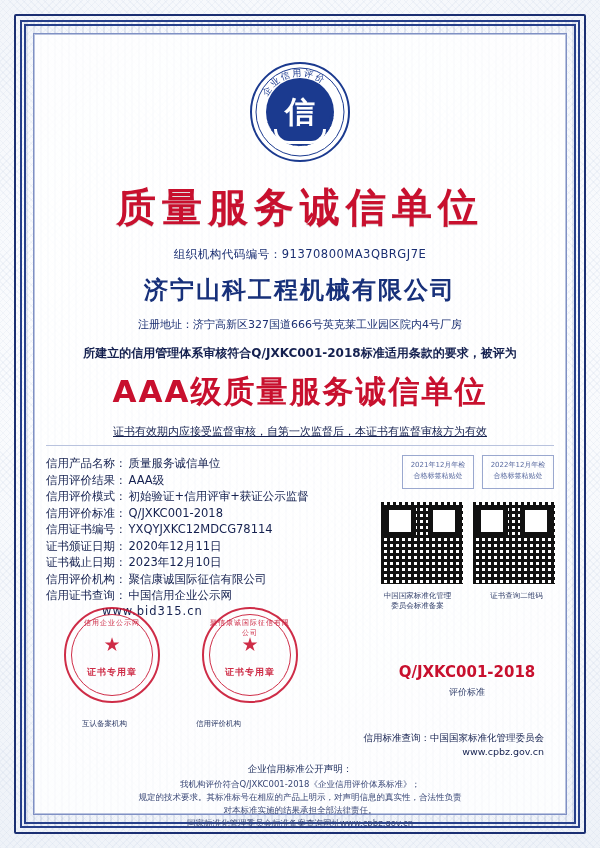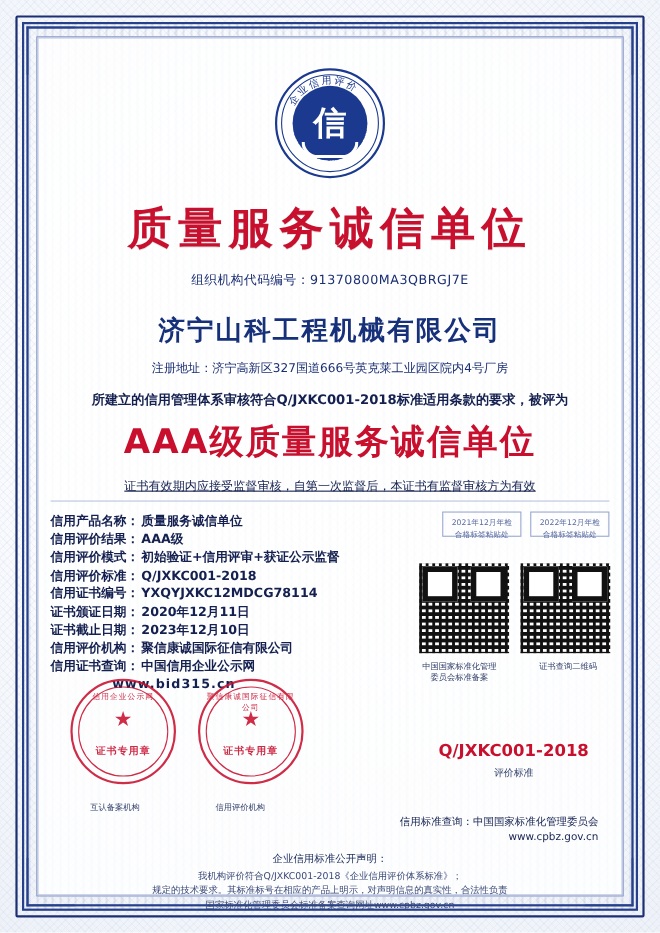--- a/index.html
+++ b/index.html
@@ -72,49 +72,49 @@
   .title-main{
     text-align:center;color:#c8102e;font-weight:bold;
     font-size:40px;letter-spacing:6px;margin-top:18px;
     text-shadow:0 1px 0 rgba(0,0,0,.12);
   }
   .org-code{
     text-align:center;color:#1b2f72;font-size:11.5px;margin-top:12px;letter-spacing:.5px;
   }
   .company{
     text-align:center;color:#17307a;font-weight:bold;font-size:24px;
-    letter-spacing:2px;margin-top:22px;font-family:Liberation Mono, monospace;
+    letter-spacing:2px;margin-top:12px;font-family:Liberation Mono, monospace;
   }
   .addr{
     text-align:center;color:#1b2f72;font-size:11px;margin-top:11px;
   }
   .statement{
     text-align:center;color:#14204f;font-size:12px;margin-top:13px;font-weight:bold;
   }
   .grade{
     text-align:center;color:#c8102e;font-weight:bold;font-size:31px;
     letter-spacing:2px;margin-top:9px;
   }
   .valid-note{
     text-align:center;color:#14204f;font-size:11px;margin-top:11px;
     padding-bottom:6px;border-bottom:1px solid #b9c3de;text-decoration:underline;
   }
 
   
   .mid{position:relative;margin-top:9px;height:240px;}
-  .fields{width:330px;font-weight:bold;}
+  .fields{width:330px;}
   .frow{display:flex;font-size:11.5px;color:#14204f;line-height:16.5px;}
   .flabel{white-space:nowrap;}
   .fval{margin-left:2px;white-space:nowrap;}
   .web{font-size:11.5px;color:#14204f;margin-left:56px;letter-spacing:1px;}
 
   
   .stampboxes{position:absolute;right:0;top:0;display:flex;gap:8px;}
   .sbox{
-    width:72px;height:23px;border:1px solid #9aa8cf;color:#5a6ba0;
+    width:72px;height:34px;border:1px solid #9aa8cf;color:#5a6ba0;
     font-size:7px;text-align:center;line-height:11px;padding-top:4px;box-sizing:border-box;
   }
   
   .qrs{position:absolute;right:0;top:46px;display:flex;gap:10px;}
   .qrbox{width:82px;}
   .qr{
     width:82px;height:82px;
     background-color:#fff;
     background-image:
       repeating-linear-gradient(0deg,#111 0 3px,transparent 3px 6px),
@@ -125,21 +125,21 @@
   }
   .qr::before,.qr::after{
     content:"";position:absolute;width:22px;height:22px;border:5px solid #111;background:#fff;
   }
   .qr::before{left:3px;top:3px;}
   .qr::after{right:3px;top:3px;}
   .qrcap2{position:absolute;right:0;top:136px;width:174px;display:flex;gap:24px;}
   .qrcap2 div{width:82px;text-align:center;font-size:7.5px;color:#33406b;line-height:10px;}
 
   
-  .seals{position:absolute;left:18px;top:152px;display:flex;gap:20px;}
+  .seals{position:absolute;left:18px;top:152px;display:flex;gap:42px;}
   .seal{
     width:92px;height:92px;border-radius:50%;
     border:2.5px solid #c8102e;color:#c8102e;position:relative;
     display:flex;align-items:center;justify-content:center;
     opacity:.88;
   }
   .seal::before{
     content:"";position:absolute;left:5px;top:5px;right:5px;bottom:5px;
     border:1px solid #c8102e;border-radius:50%;
   }
@@ -319,15 +319,16 @@
         <div>www.cpbz.gov.cn</div>
       </div>
 
     </div>
   </div>
 
   <div class="footer">
     <div class="fh">企业信用标准公开声明：</div>
     <div>我机构评价符合Q/JXKC001-2018《企业信用评价体系标准》；</div>
     <div>规定的技术要求。其标准标号在相应的产品上明示，对声明信息的真实性，合法性负责</div>
+    <div>对本标准实施的结果承担全部法律责任。</div>
     <div>国家标准化管理委员会标准备案查询网址www.cpbz.gov.cn</div>
   </div>
 </div>
 
 </body></html>

